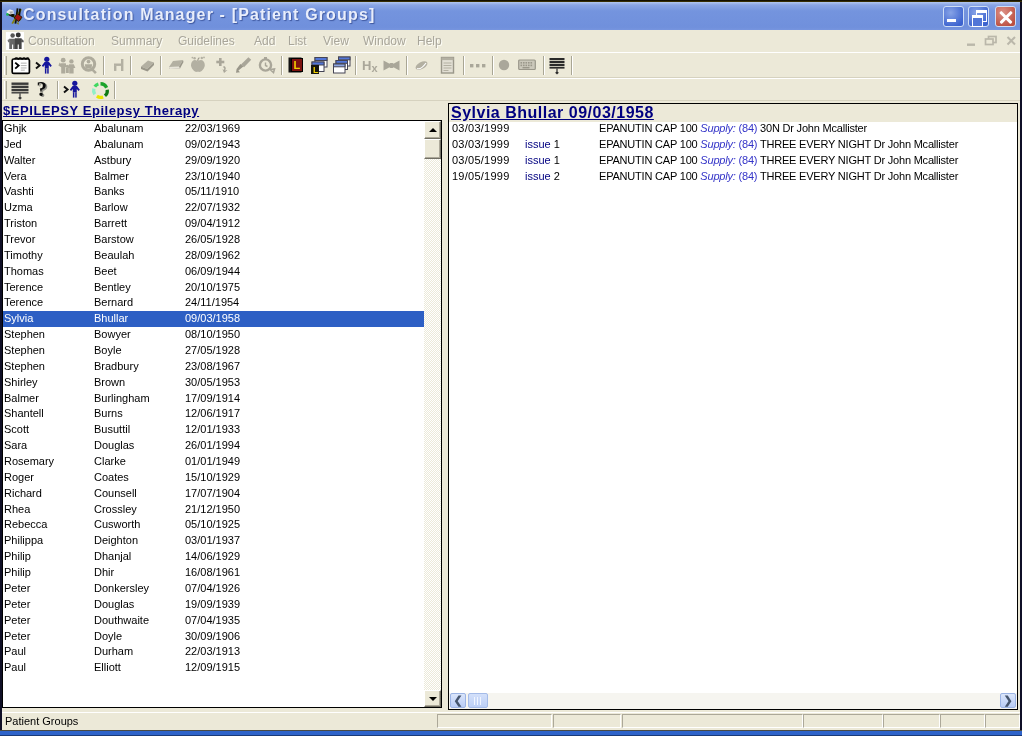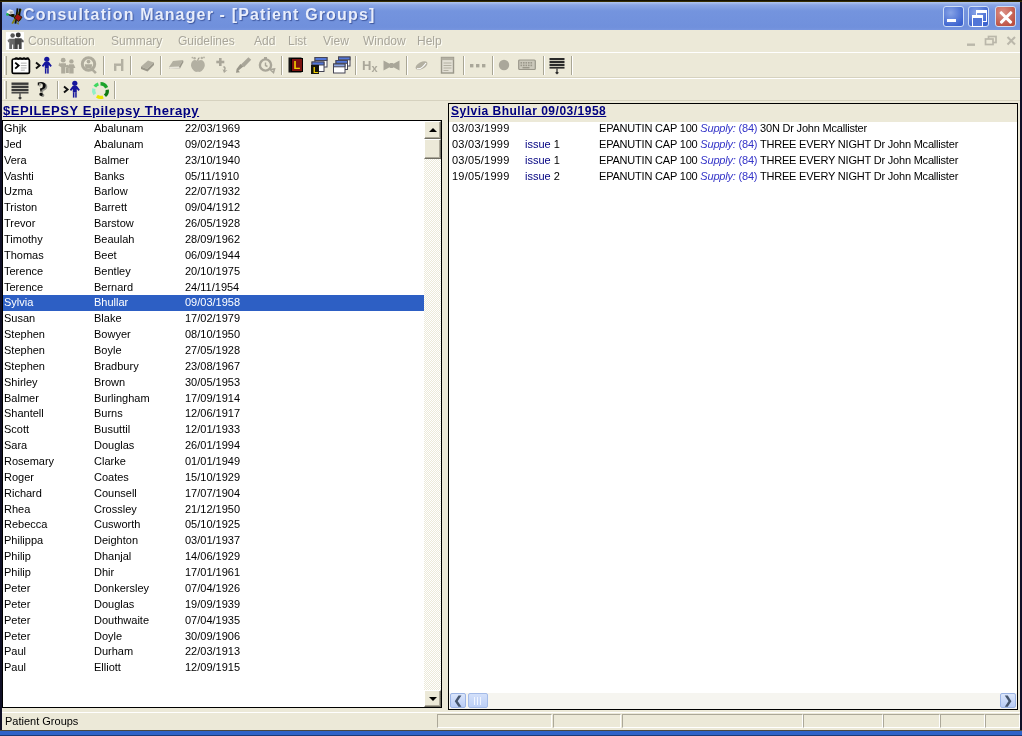--- a/index.html
+++ b/index.html
@@ -28,21 +28,21 @@
 
 #menubar { position:absolute; left:2px; top:30px; width:1018px; height:22px; background:#ece9d8; }
 #menubar .mi { position:absolute; top:4px; font-size:12px; color:#a8a59a; text-shadow:1px 1px 0 #fdfdf6; }
 
 #tb1 { position:absolute; left:2px; top:52px; width:1018px; height:26px; background:#ece9d8; border-top:1px solid #fff; border-bottom:1px solid #d6d2bf; }
 #tb2 { position:absolute; left:2px; top:78px; width:1018px; height:23px; background:#ece9d8; border-top:1px solid #fff; border-bottom:1px solid #d6d2bf; }
 .grip { position:absolute; left:2px; width:3px; border-left:1px solid #fff; border-right:1px solid #a9a694; background:#d8d4c4; }
 .tsep { position:absolute; width:2px; border-left:1px solid #a9a694; border-right:1px solid #fff; }
 .ticon { position:absolute; }
 #lhead { position:absolute; left:3px; top:103px; font-size:13px; font-weight:bold; color:#000080; text-decoration:underline; letter-spacing:0.55px; z-index:5;}
-#rhead { position:absolute; left:451px; top:104px; font-size:12px; font-weight:bold; color:#000080; text-decoration:underline; letter-spacing:0.5px; z-index:5;}
+#rhead { position:absolute; left:451px; top:104px; font-size:16px; font-weight:bold; color:#000080; text-decoration:underline; letter-spacing:0.5px; z-index:5;}
 #llist { position:absolute; left:2px; top:120px; width:440px; height:588px; background:#fff; border:1px solid #000; }
 #lrows { position:absolute; left:0px; top:0px; width:421px; }
 .lrow { position:relative; height:15.87px; line-height:15.9px; font-size:11px; color:#000; white-space:nowrap; }
 .lrow span { position:absolute; top:0; }
 .lrow .c1 { left:1px; } .lrow .c2 { left:91px; } .lrow .c3 { left:182px;text-align:center; }
 .lrow.sel { background:#2d5fc4; color:#fff; }
 
 #lsb { position:absolute; right:0px; top:0px; width:17px; height:586px; background:repeating-conic-gradient(#ffffff 0 25%, #ecead9 0 50%); background-size:2px 2px; }
 .sbtn { position:absolute; left:0; width:17px; height:17px; background:#ece9d8; border:1px solid; border-color:#fff #716f64 #716f64 #fff; box-shadow:inset -1px -1px 0 #aca899; font-size:8px; text-align:center; color:#000; }
 #lsb .up { top:0; height:18px; }
@@ -336,20 +336,25 @@
           <span class="c1">Ghjk</span>
           <span class="c2">Abalunam</span>
           <span class="c3">22/03/1969</span>
         </div>
         <div class="lrow">
           <span class="c1">Jed</span>
           <span class="c2">Abalunam</span>
           <span class="c3">09/02/1943</span>
         </div>
         <div class="lrow">
+          <span class="c1">Walter</span>
+          <span class="c2">Astbury</span>
+          <span class="c3">29/09/1920</span>
+        </div>
+        <div class="lrow">
           <span class="c1">Vera</span>
           <span class="c2">Balmer</span>
           <span class="c3">23/10/1940</span>
         </div>
         <div class="lrow">
           <span class="c1">Vashti</span>
           <span class="c2">Banks</span>
           <span class="c3">05/11/1910</span>
         </div>
         <div class="lrow">
@@ -386,25 +391,20 @@
           <span class="c1">Terence</span>
           <span class="c2">Bernard</span>
           <span class="c3">24/11/1954</span>
         </div>
         <div class="lrow sel">
           <span class="c1">Sylvia</span>
           <span class="c2">Bhullar</span>
           <span class="c3">09/03/1958</span>
         </div>
         <div class="lrow">
-          <span class="c1">Susan</span>
-          <span class="c2">Blake</span>
-          <span class="c3">17/02/1979</span>
-        </div>
-        <div class="lrow">
           <span class="c1">Stephen</span>
           <span class="c2">Bowyer</span>
           <span class="c3">08/10/1950</span>
         </div>
         <div class="lrow">
           <span class="c1">Stephen</span>
           <span class="c2">Boyle</span>
           <span class="c3">27/05/1928</span>
         </div>
         <div class="lrow">
@@ -468,21 +468,21 @@
           <span class="c3">03/01/1937</span>
         </div>
         <div class="lrow">
           <span class="c1">Philip</span>
           <span class="c2">Dhanjal</span>
           <span class="c3">14/06/1929</span>
         </div>
         <div class="lrow">
           <span class="c1">Philip</span>
           <span class="c2">Dhir</span>
-          <span class="c3">17/01/1961</span>
+          <span class="c3">16/08/1961</span>
         </div>
         <div class="lrow">
           <span class="c1">Peter</span>
           <span class="c2">Donkersley</span>
           <span class="c3">07/04/1926</span>
         </div>
         <div class="lrow">
           <span class="c1">Peter</span>
           <span class="c2">Douglas</span>
           <span class="c3">19/09/1939</span>

